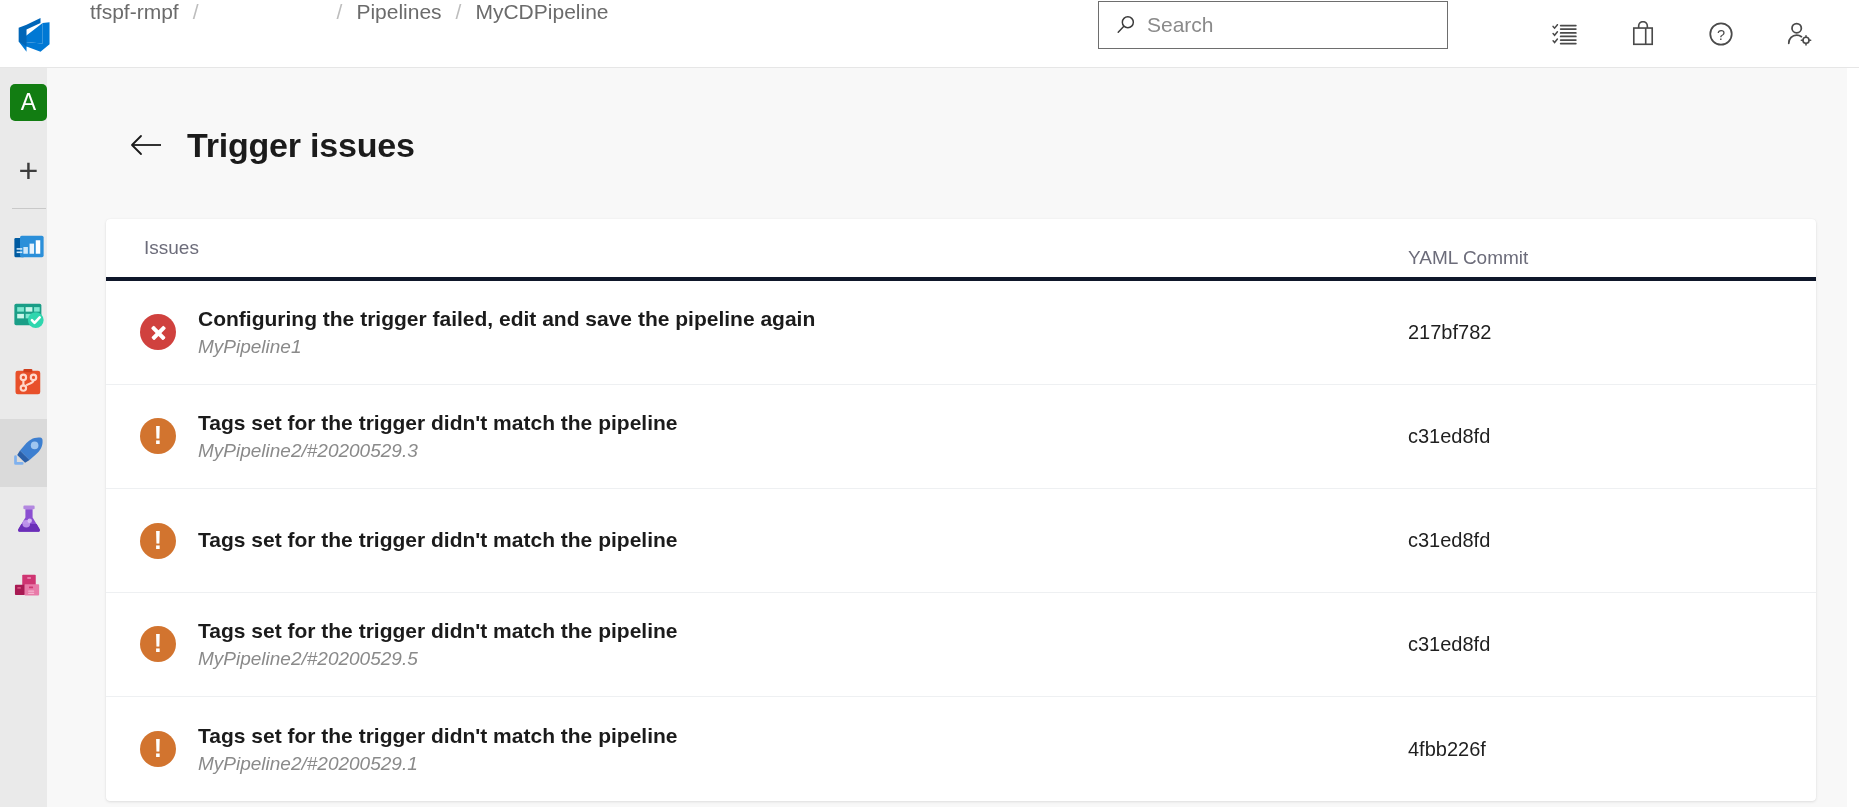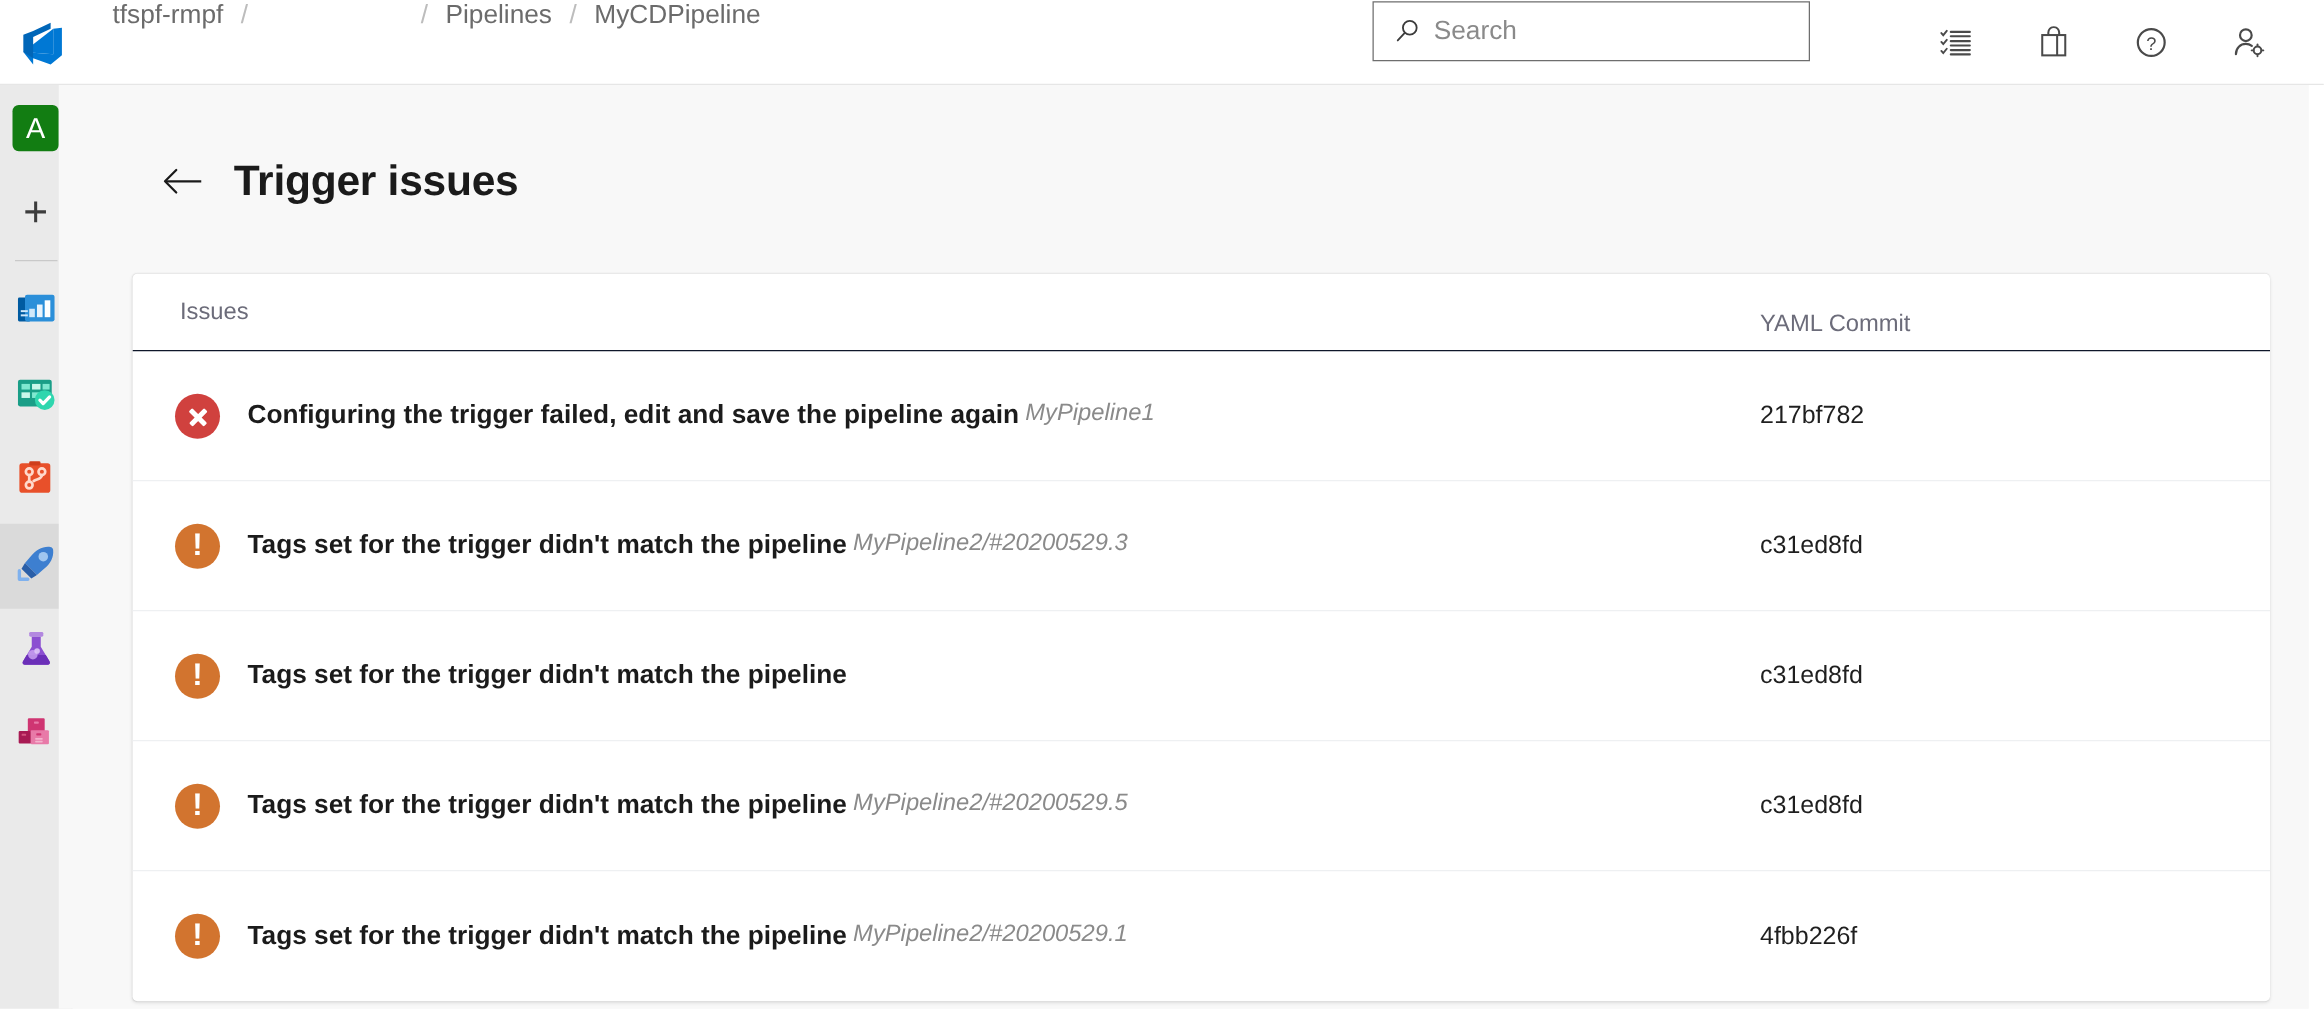--- a/index.html
+++ b/index.html
@@ -121,21 +121,21 @@
     width: 1710px;
     background: #ffffff;
     border-radius: 4px;
     box-shadow: 0 1px 3px rgba(0,0,0,0.10), 0 0 1px rgba(0,0,0,0.08);
     overflow: hidden;
   }
   .table-header {
     display: flex; align-items: center;
     height: 62px;
     padding: 0 34px;
-    border-bottom: 1px solid #0f172a;
+    border-bottom: 4px solid #0f172a;
   }
   .th {
     font-size: 19px; color: #6c6c7a;
   }
   .th-issues { flex: 0 0 1230px; padding-left: 4px; }
   .th-commit { flex: 1 1 auto; padding-left: 38px; margin-top: 20px; }
 
   .row {
     display: flex; align-items: center;
     height: 104px;
@@ -159,21 +159,21 @@
   .icon-x::before, .icon-x::after {
     content: ""; position: absolute; left: 1px; top: 8px;
     width: 17px; height: 3.5px; background: #fff; border-radius: 1px;
   }
   .icon-x::before { transform: rotate(45deg); }
   .icon-x::after  { transform: rotate(-45deg); }
   .icon-bang {
     color: #fff; font-size: 25px; font-weight: bold; line-height: 1;
     margin-top: -1px;
   }
-  .issue-text { display: flex; flex-direction: row; gap: 5px; }
+  .issue-text { display: flex; flex-direction: column; gap: 5px; }
   .issue-title {
     font-size: 21px; font-weight: bold; color: #1b1b1b;
     line-height: 1.15;
   }
   .issue-sub {
     font-size: 19px; color: #8a8a8a; line-height: 1.15; font-style: italic;
   }
   .cell-commit {
     flex: 1 1 auto;
     padding-left: 38px;

